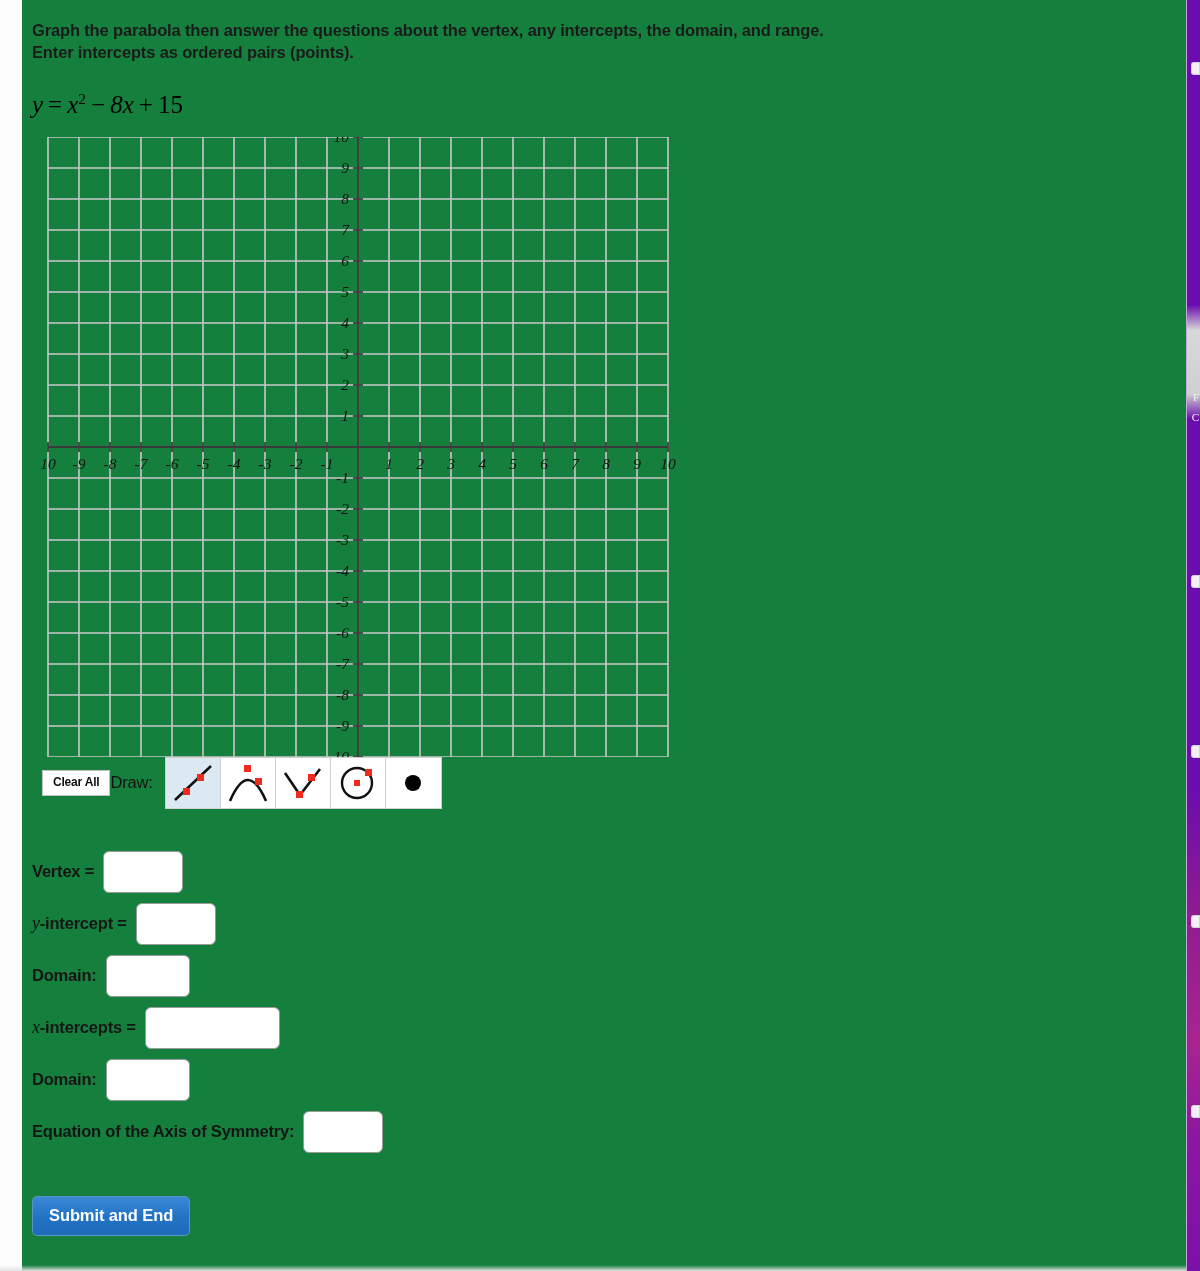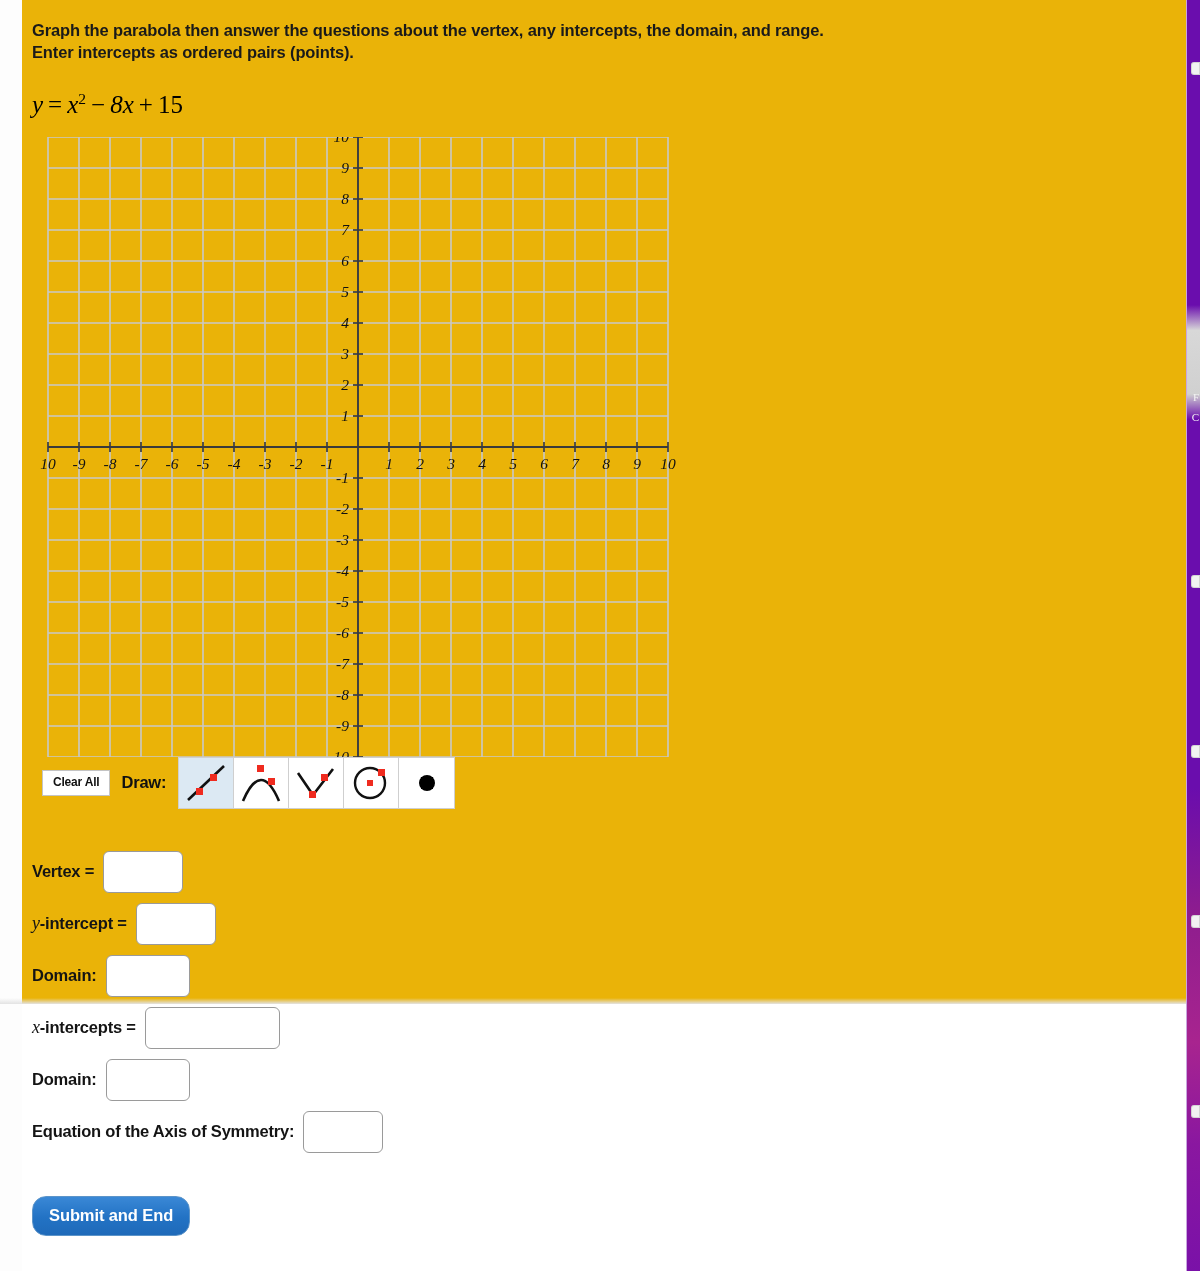--- a/index.html
+++ b/index.html
@@ -5,22 +5,22 @@
   * { box-sizing: border-box; }
   html, body {
     margin: 0; padding: 0;
     width: 1200px; height: 1271px;
     background: #ffffff;
     font-family: "Liberation Sans", sans-serif;
     overflow: hidden;
   }
   #page {
     position: relative;
-    width: 1200px; height: 1004px;
-    background: #eab308;
+    width: 1200px; height: 1271px;
+    background: #15803d;
   }
   
   .left-gutter {
     position: absolute; left: 0; top: 0;
     width: 22px; height: 1271px;
     background: #fdfdfd;
   }
   
   .right-strip {
     position: absolute; top: 0; right: 0;
@@ -94,23 +94,22 @@
     color: #111;
     background: #fff;
     border: 1px solid #c4c4c4;
     padding: 4px 10px 5px 10px;
     line-height: 1.2;
     cursor: pointer;
     letter-spacing: -0.2px;
   }
   .draw-label {
     font-size: 16.5px;
-    font-weight: 700;
+    font-weight: 400;
     color: #111;
-    margin-left: 11px;
     letter-spacing: -0.2px;
   }
   .tool-group {
     display: flex;
     margin-left: 12px;
     border: 1px solid #cfcfcf;
     background: #fff;
   }
   .tool-btn {
     width: 55px; height: 50px;
@@ -159,21 +158,21 @@
   .w-md { width: 84px; }
   .w-lg { width: 135px; }
 
   
   .submit-btn {
     display: block;
     margin: 42px 0 0 10px;
     background: linear-gradient(180deg,#3a88d6 0%, #2272c4 55%, #1f6ab9 100%);
     color: #fff;
     border: 1px solid #5c94c9;
-    border-radius: 14px;
+    border-radius: 5px;
     font-size: 16.5px;
     font-weight: 600;
     letter-spacing: -0.1px;
     padding: 9px 16px 10px 16px;
     cursor: pointer;
     font-family: "Liberation Sans", sans-serif;
   }
   .bottom-fade {
     position: absolute;
     left: 0; bottom: 0;

